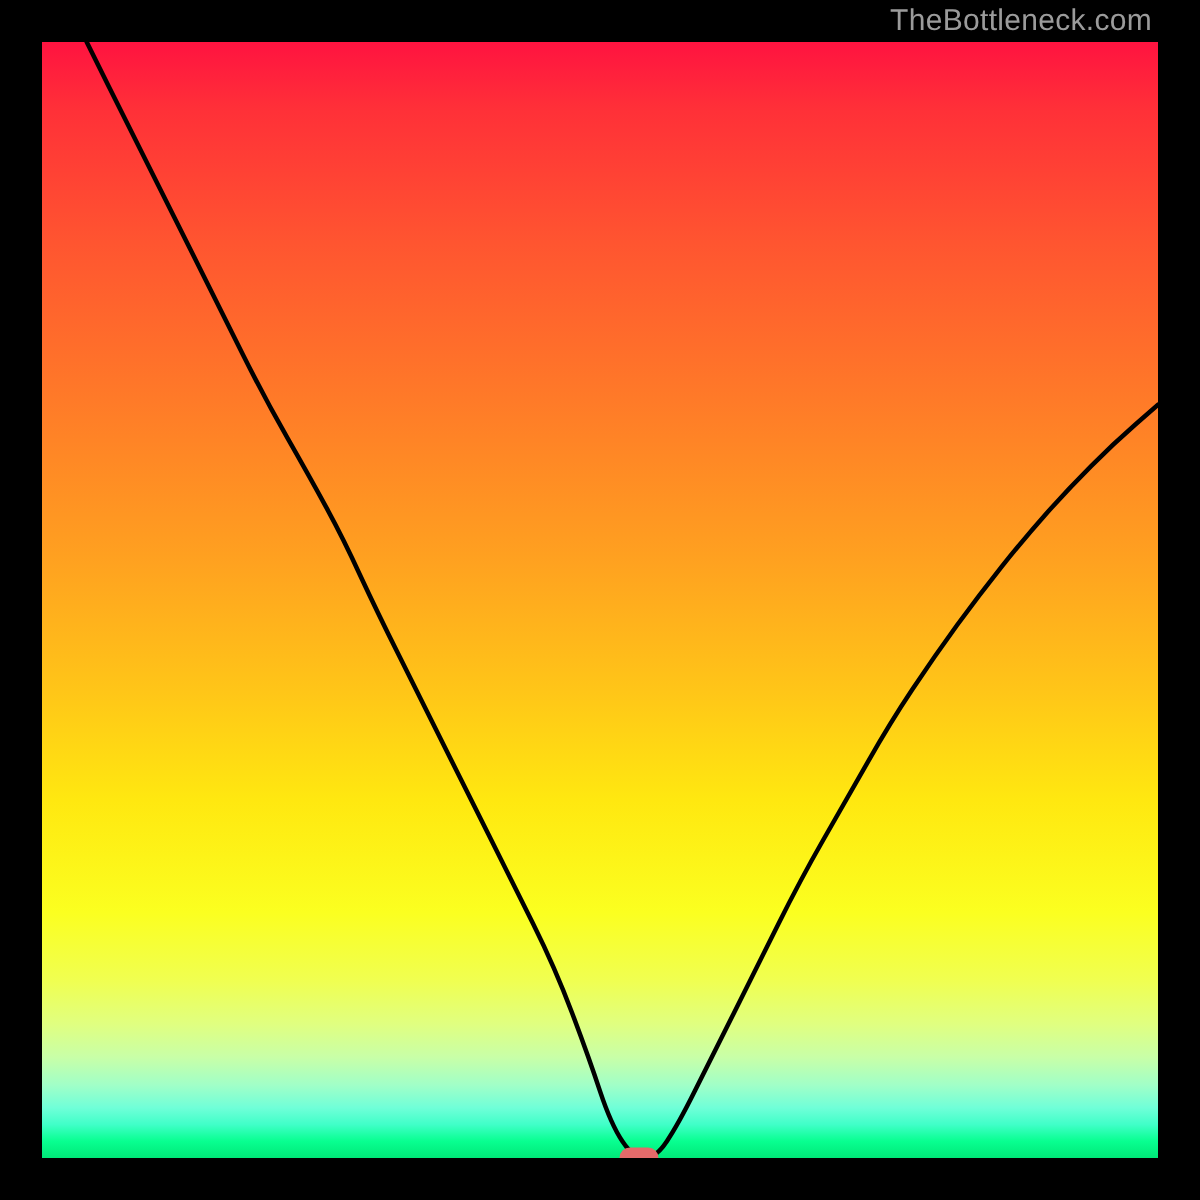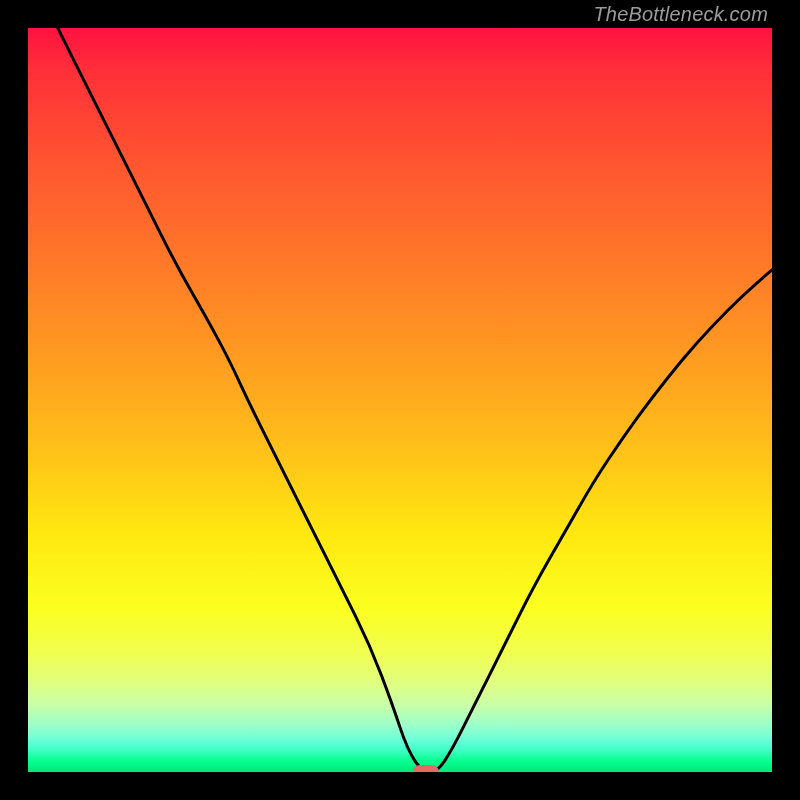--- a/index.html
+++ b/index.html
@@ -64,21 +64,20 @@
     transform: translate(-50%, -50%);
   }
   .watermark {
     position: absolute;
     top: 3px;
     right: 32px;
     color: #9b9b9b;
     font-size: 20px;
     letter-spacing: 0.2px;
     font-weight: 400;
-    font-style: italic;
   }
 </style>
 </head>
 <body>
 
 <div class="frame">
 
   <div class="watermark">TheBottleneck.com</div>
 
   <div class="plot">

